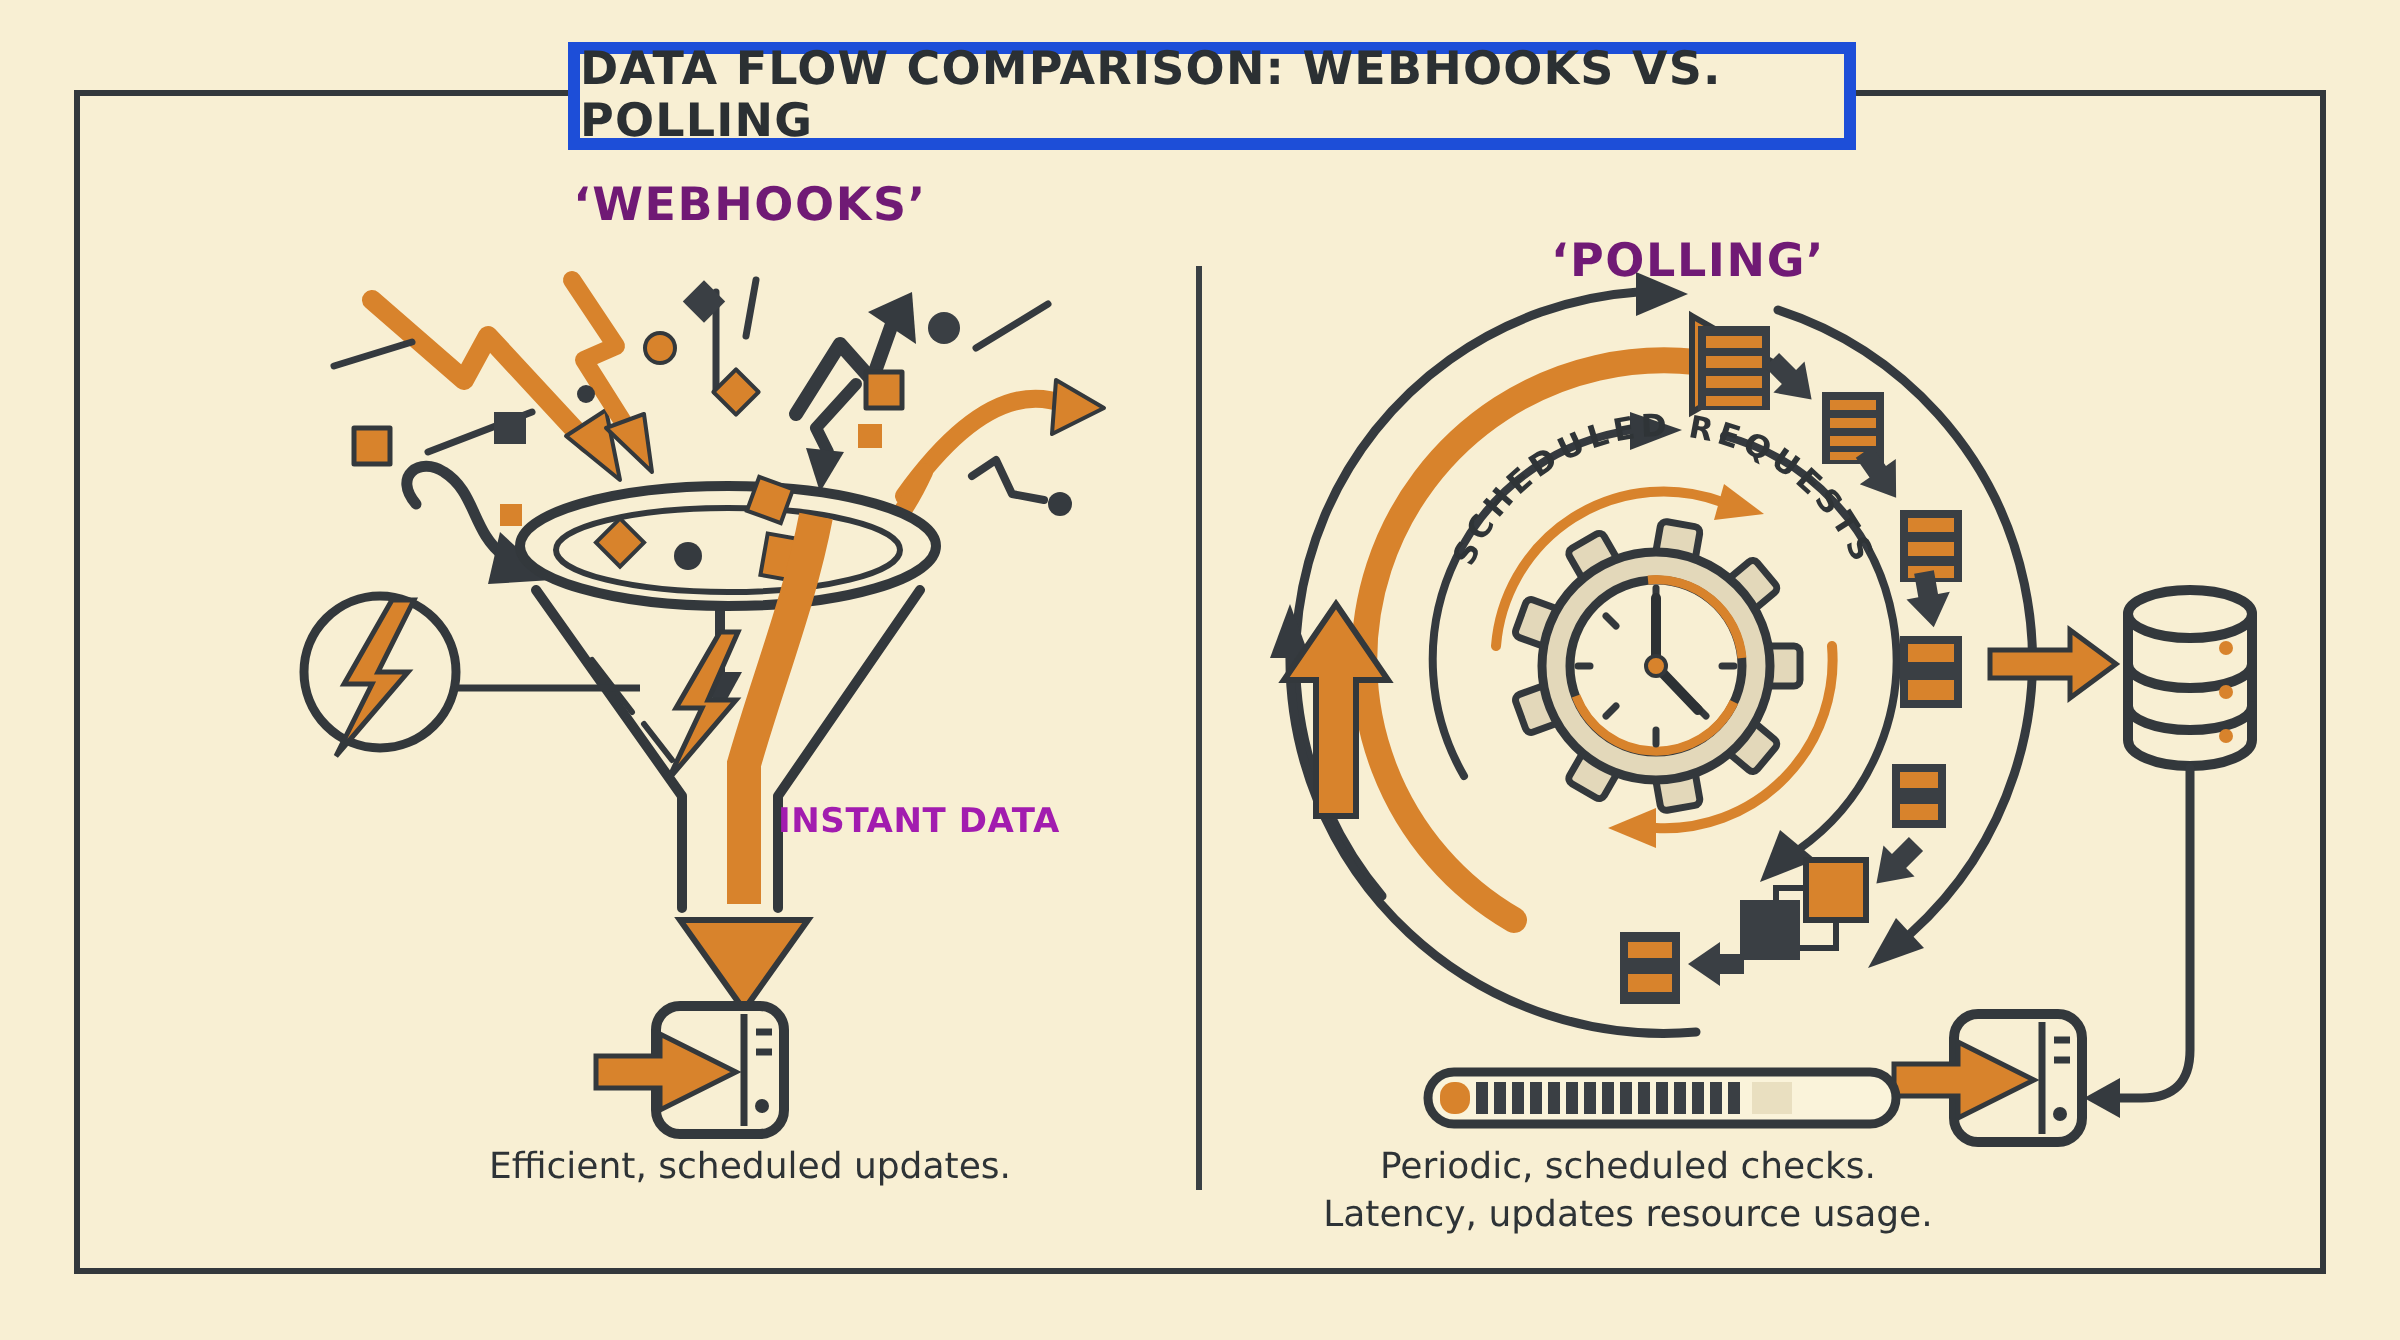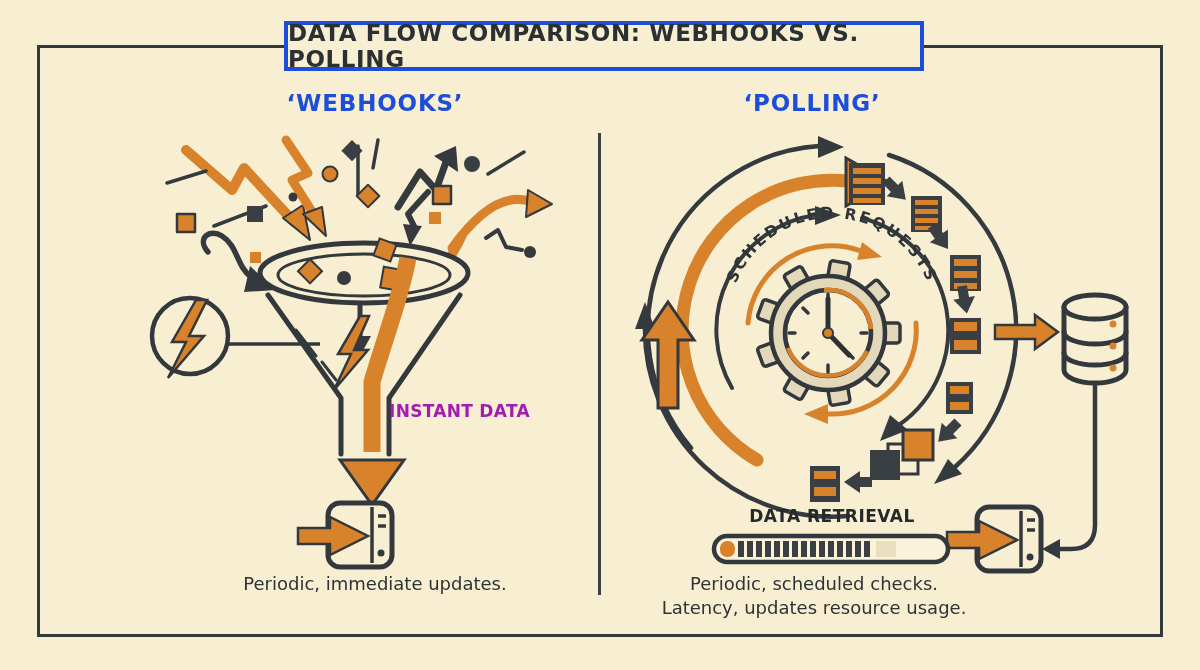--- a/index.html
+++ b/index.html
@@ -8,31 +8,31 @@
     background:#f8efd3;overflow:hidden;
     font-family:"DejaVu Sans", sans-serif;
     color:#2c3134;
   }
   .frame{
     position:absolute;left:37px;top:45px;width:1120px;height:586px;
     border:3px solid #33383c;background:#f8efd3;
   }
   .title-box{
     position:absolute;left:284px;top:21px;width:632px;height:42px;
-    border:4px solid #1d4ed8;background:#f8efd3;
+    border:6px solid #1d4ed8;background:#f8efd3;
     display:flex;align-items:center;justify-content:center;
     font-size:23px;font-weight:800;letter-spacing:0.6px;color:#2b3033;
     z-index:5;
   }
   .panel-heading{
     position:absolute;top:90px;width:280px;text-align:center;
-    font-size:23px;font-weight:800;letter-spacing:0.8px;color:#1d4ed8;z-index:4;
+    font-size:23px;font-weight:800;letter-spacing:0.8px;color:#701a75;z-index:4;
   }
   .heading-webhooks{left:235px;}
-  .heading-polling{left:672px;}
+  .heading-polling{left:704px;margin-top:28px;}
   .divider{
     position:absolute;left:598px;top:133px;width:3px;height:462px;
     background:#3a4044;z-index:3;
   }
   .art{position:absolute;left:0;top:0;width:1200px;height:670px;z-index:2;}
   .flow-label{
     position:absolute;left:389px;top:401px;width:160px;
     font-size:17px;font-weight:700;line-height:21px;letter-spacing:0.3px;color:#a21caf;z-index:4;
   }
   .retrieval-label{
@@ -319,23 +319,22 @@
           <rect x="864" y="541" width="6" height="16"></rect>
         </g>
       <rect x="876" y="541" width="20" height="16" fill="#e9dfc0"></rect>
     </g>
   </svg>
 
   <div class="flow-label">
     <div>INSTANT DATA</div>
   </div>
 
-  <div class="retrieval-label">DATA RETRIEVAL</div>
 
   <div class="caption caption-left">
-    <div>Periodic, immediate updates.</div>
+    <div>Efficient, scheduled updates.</div>
   </div>
 
   <div class="caption caption-right">
     <div>Periodic, scheduled checks.</div>
     <div>Latency, updates resource usage.</div>
   </div>
 </div>
 
 </body></html>

